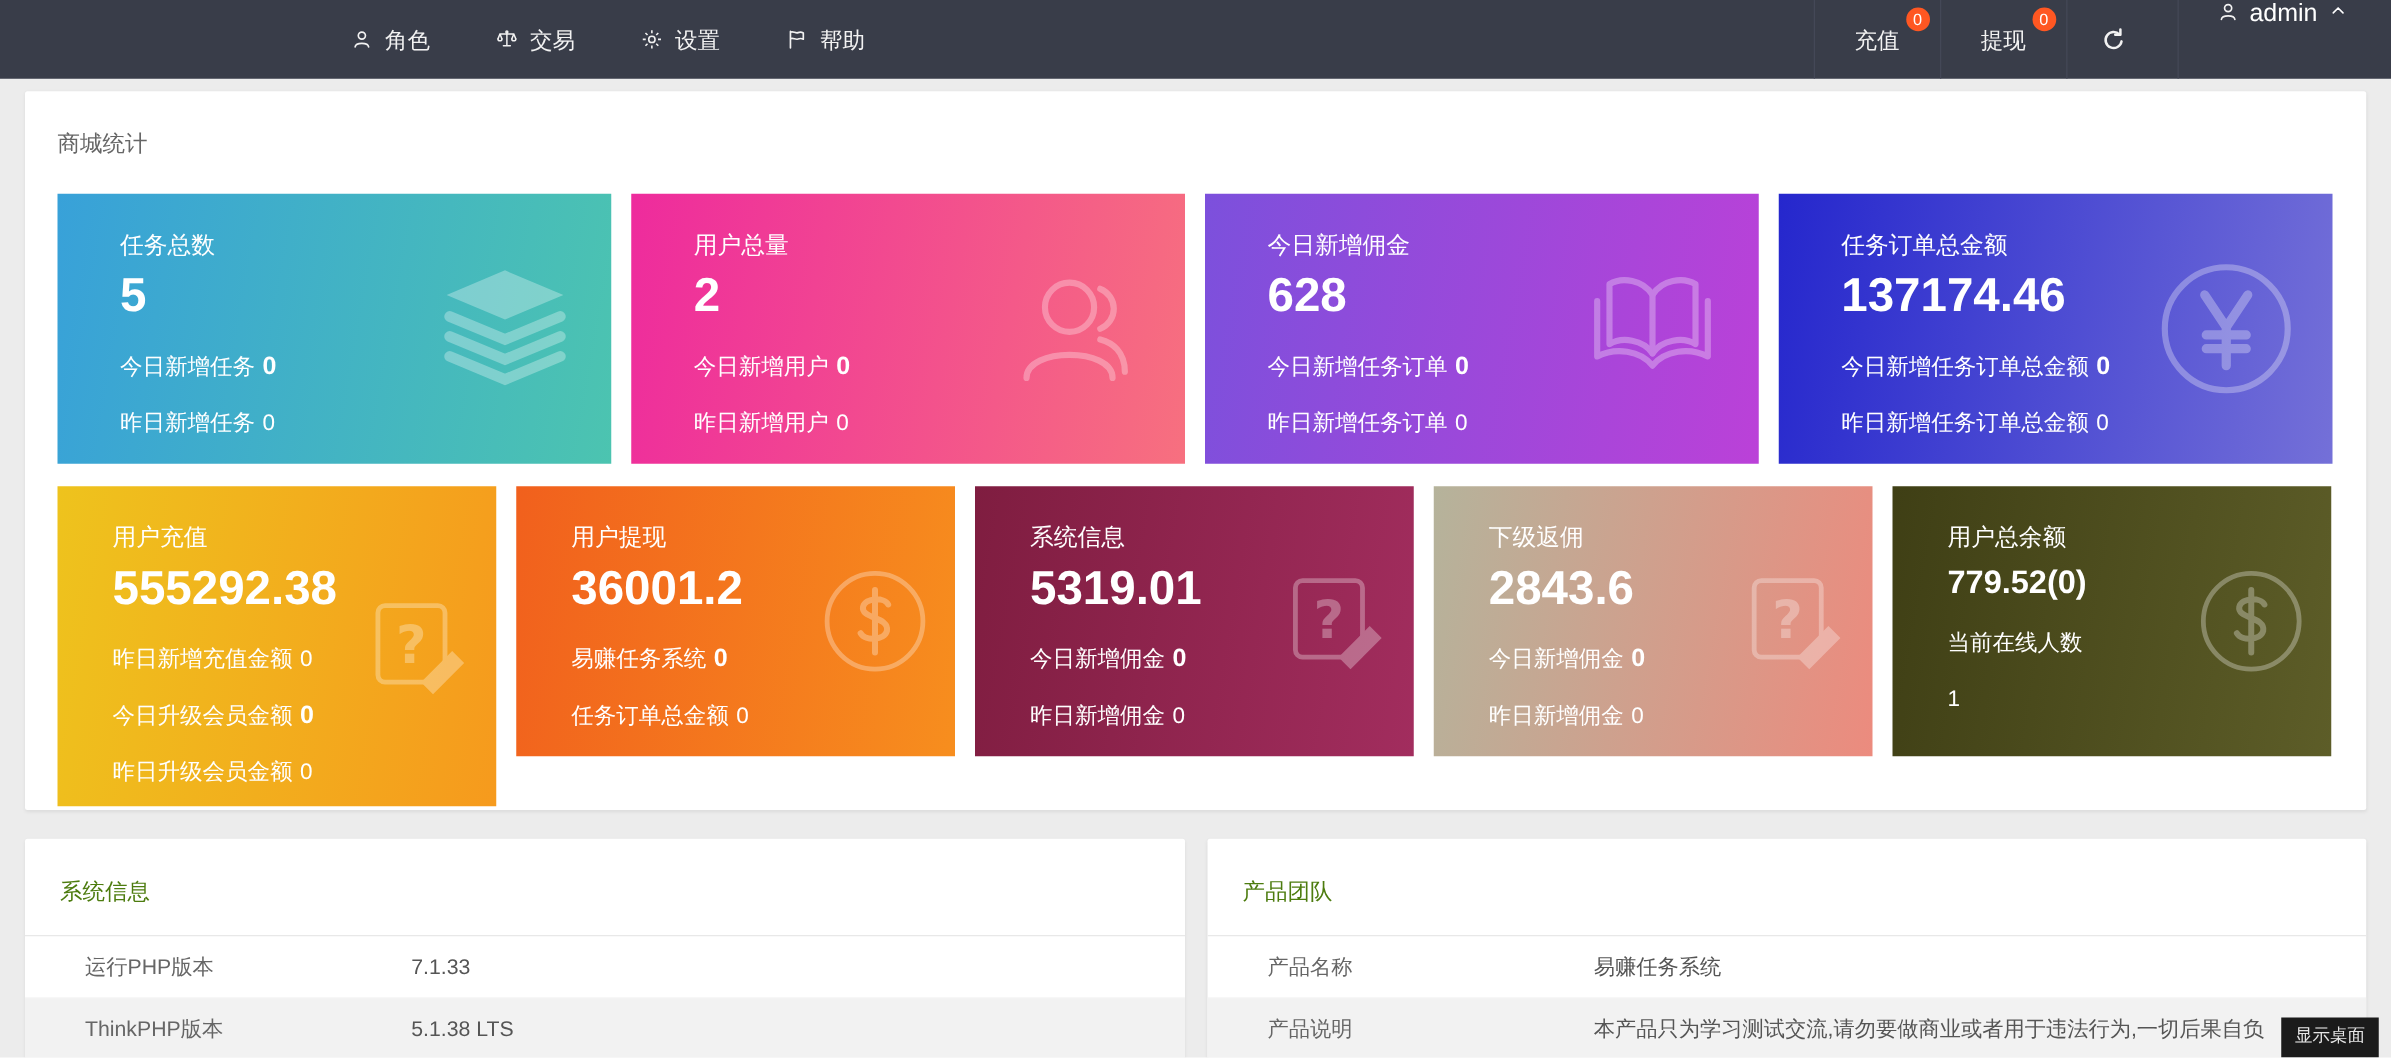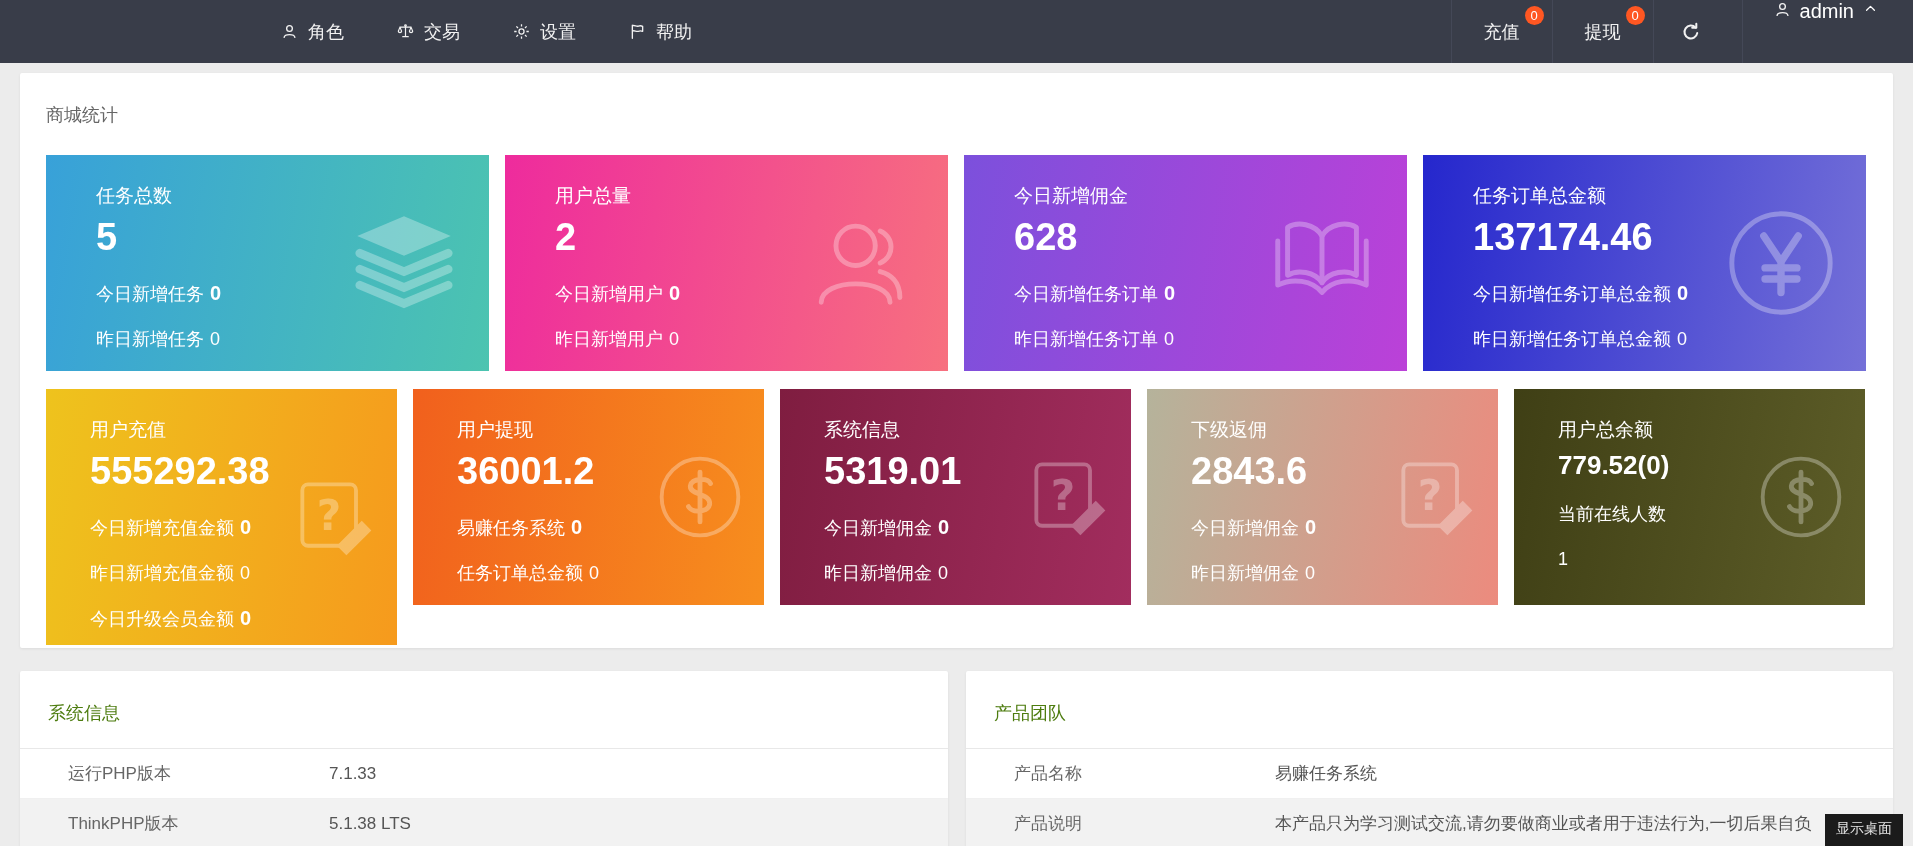--- a/index.html
+++ b/index.html
@@ -192,21 +192,20 @@
               <circle cx="48" cy="48" r="40"></circle>
               <path d="M34 26 L48 47 L62 26 M48 47 V72 M35 52 H61 M35 61 H61" stroke-width="6" stroke-linecap="round"></path>
             </svg>
           </span>
         </div>
       </div>
     <div class="cards-row row2">
         <div class="card tall" style="background:linear-gradient(100deg,#eec31d,#f69a1d)">
           <div class="card-title">用户充值</div>
           <div class="card-value">555292.38</div>
-          <div class="card-line"><span>今日新增充值金额</span><span class="lv-b">0</span></div>
           <div class="card-line"><span>昨日新增充值金额</span><span class="lv">0</span></div>
           <div class="card-line"><span>今日升级会员金额</span><span class="lv-b">0</span></div>
           <div class="card-line"><span>昨日升级会员金额</span><span class="lv">0</span></div>
           <span class="card-icon icon">
             <svg viewBox="0 0 96 96" fill="none" stroke="currentColor" stroke-width="4">
               <rect x="16" y="14" width="56" height="64" rx="6"></rect>
               <text x="31" y="62" font-size="44" font-weight="bold" fill="currentColor" stroke="none" font-family="DejaVu Sans, sans-serif">?</text>
               <path d="M52 78 L78 52 L88 62 L62 88 Z" fill="currentColor" stroke="none"></path>
             </svg>
           </span>

